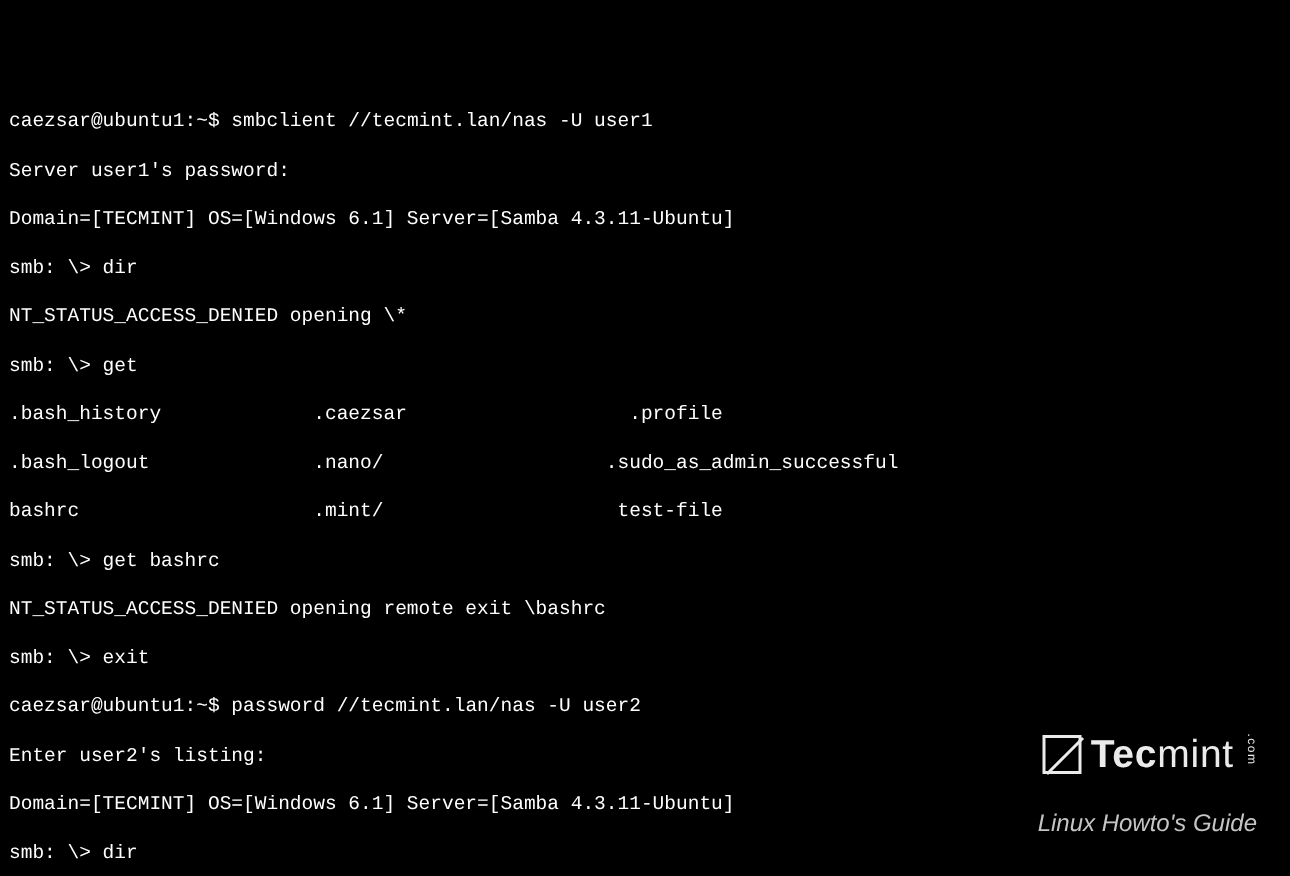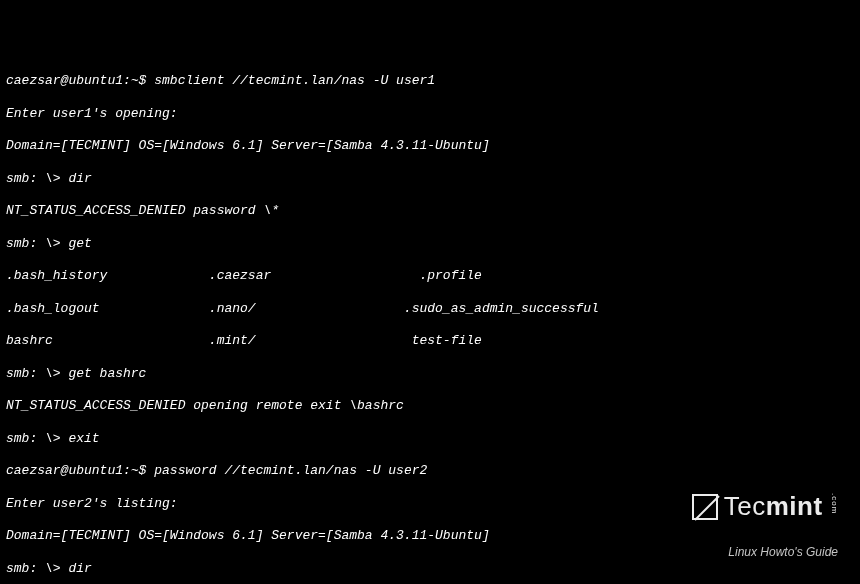--- a/index.html
+++ b/index.html
@@ -9,21 +9,21 @@
       font-family: "Courier New", Courier, monospace;
       font-size: 13px;
       line-height: 1.25;
       width: 860px;
       height: 584px;
       padding: 8px 6px 6px 6px;
       position: relative;
       overflow: hidden;
       white-space: pre;
     }
-    .line { white-space: pre; font-style: italic; }
+    .line { white-space: pre; }
     .prompt-user { color: #fff; }
     .watermark {
       position: absolute;
       right: 22px;
       bottom: 12px;
       text-align: right;
       color: #fff;
       opacity: 0.92;
       font-family: Arial, sans-serif;
       line-height: 1.05;
@@ -48,47 +48,47 @@
       width: 34px;
       height: 0;
       border-top: 2.4px solid #fff;
       transform: rotate(-45deg);
       transform-origin: center;
     }
     .wm-name {
       font-size: 26px;
       letter-spacing: 0.5px;
     }
-    .wm-name .bold { font-weight: 400; }
-    .wm-name .light { font-weight: 700; }
+    .wm-name .bold { font-weight: 700; }
+    .wm-name .light { font-weight: 400; }
     .wm-com {
       font-size: 8px;
       writing-mode: vertical-rl;
       letter-spacing: 1px;
       margin-left: 1px;
       margin-bottom: 6px;
       align-self: flex-end;
     }
     .wm-tag {
-      font-size: 12px;
+      font-size: 16px;
       font-style: italic;
       color: #d6d6d6;
       margin-top: -2px;
     }
   </style>
 </head>
 <body>
 
 
 
 <div class="line"><span class="prompt-user">caezsar@ubuntu1:~$ </span><span>smbclient //tecmint.lan/nas -U user1</span></div>
-<div class="line">Enter user1's opening:</div>
+<div class="line">Server user1's password:</div>
 <div class="line">Domain=[TECMINT] OS=[Windows 6.1] Server=[Samba 4.3.11-Ubuntu]</div>
 <div class="line">smb: \&gt; dir</div>
-<div class="line">NT_STATUS_ACCESS_DENIED password \*</div>
+<div class="line">NT_STATUS_ACCESS_DENIED opening \*</div>
 <div class="line">smb: \&gt; get</div>
 <div class="line">.bash_history             .caezsar                   .profile</div>
 <div class="line">.bash_logout              .nano/                   .sudo_as_admin_successful</div>
 <div class="line">bashrc                    .mint/                    test-file</div>
 <div class="line">smb: \&gt; get bashrc</div>
 <div class="line">NT_STATUS_ACCESS_DENIED opening remote exit \bashrc</div>
 <div class="line">smb: \&gt; exit</div>
 <div class="line"><span class="prompt-user">caezsar@ubuntu1:~$ </span><span>password //tecmint.lan/nas -U user2</span></div>
 <div class="line">Enter user2's listing:</div>
 <div class="line">Domain=[TECMINT] OS=[Windows 6.1] Server=[Samba 4.3.11-Ubuntu]</div>

